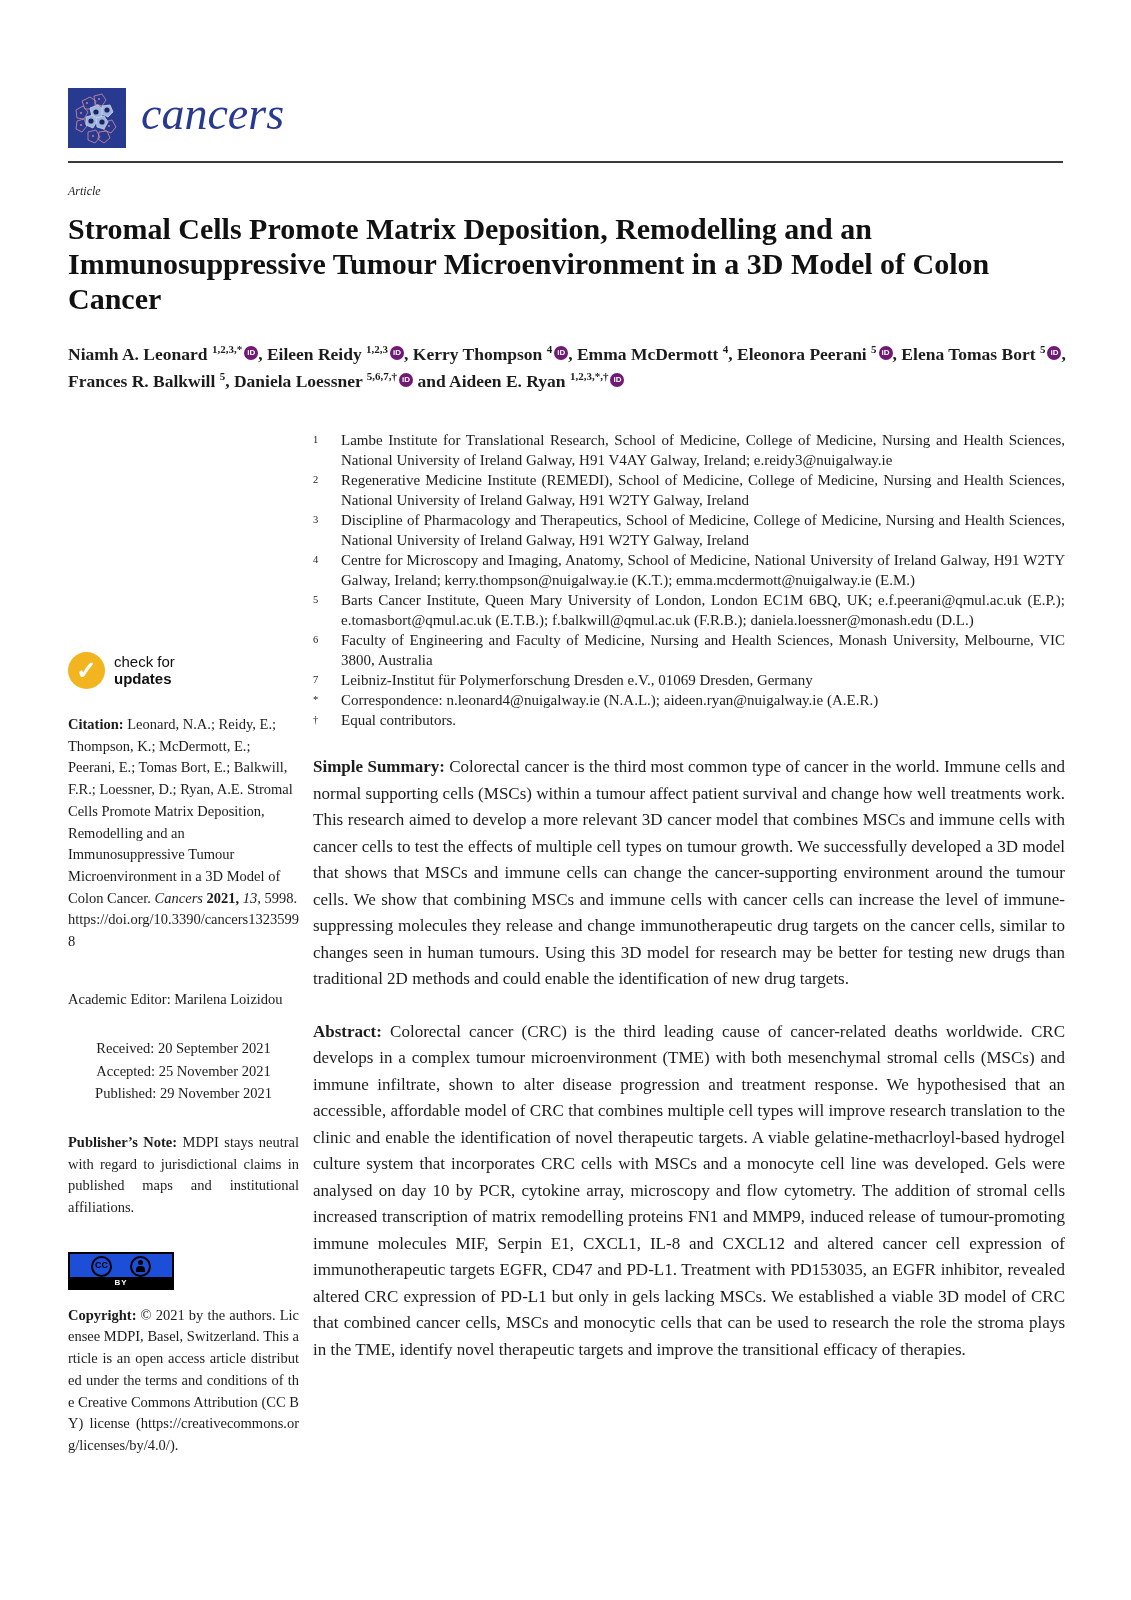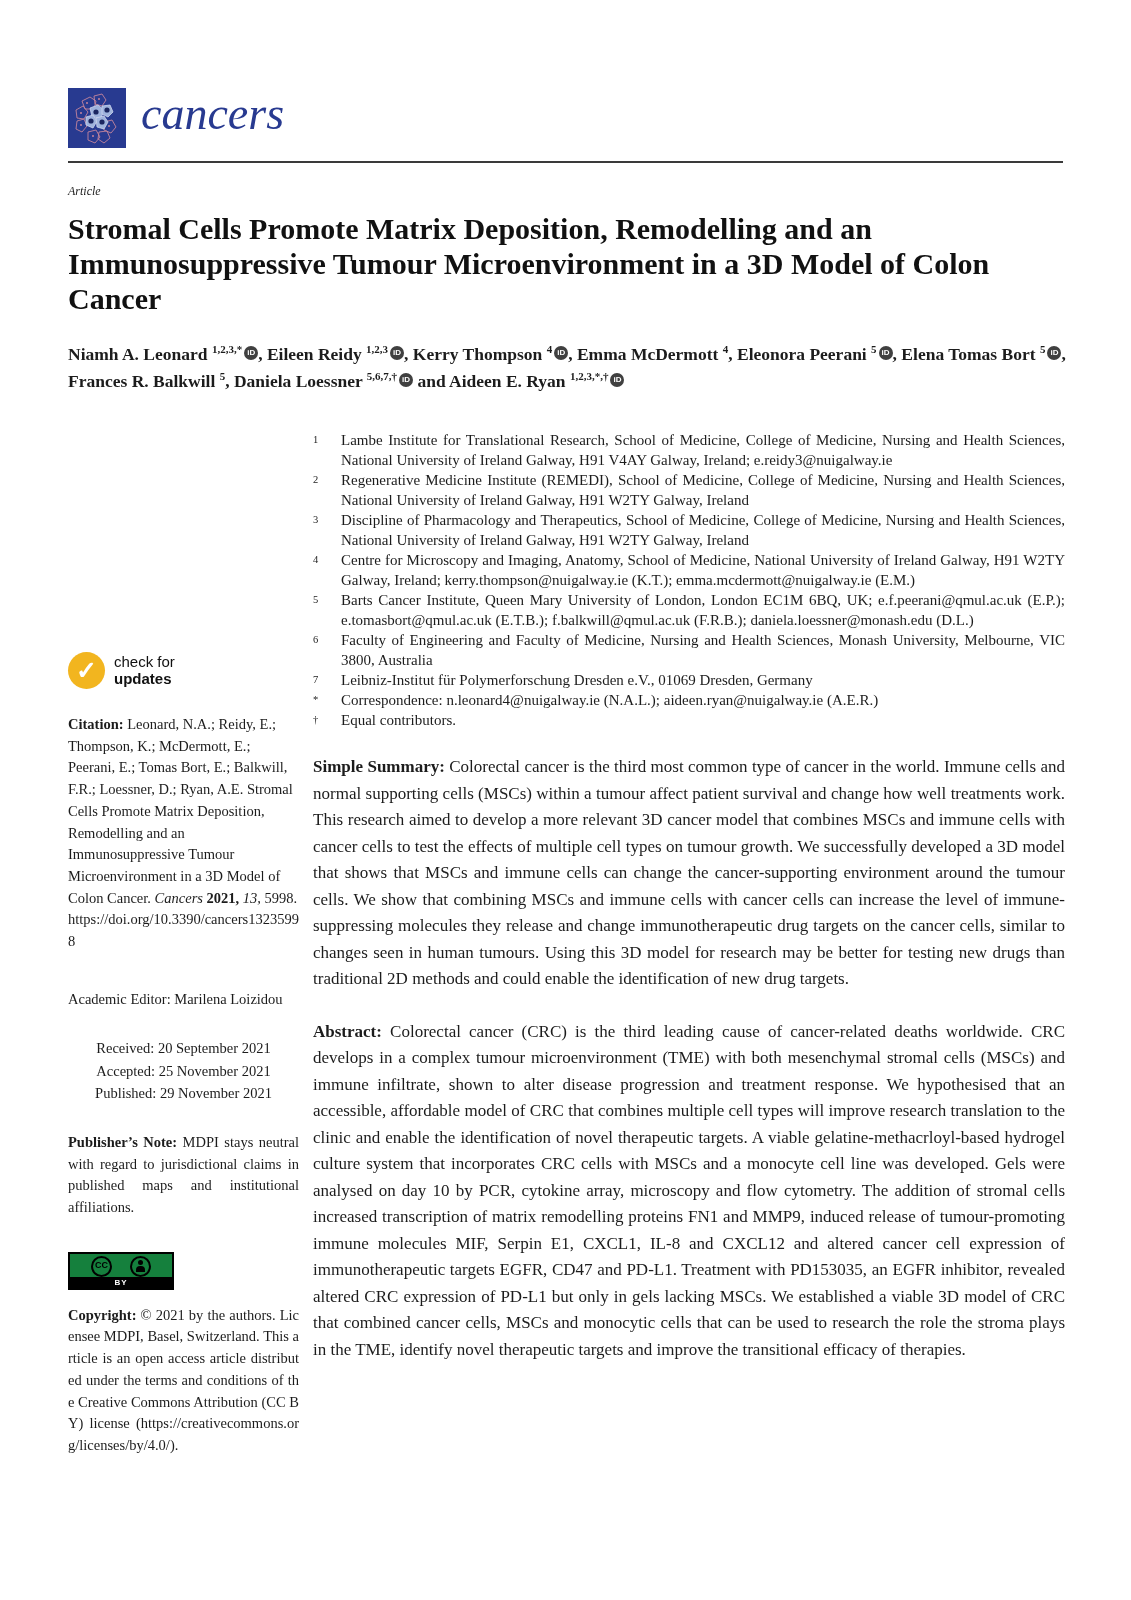--- a/index.html
+++ b/index.html
@@ -26,21 +26,21 @@
     font-weight:bold;font-size:30px;line-height:35px;color:#111;
   }
   
   .authors{
     position:absolute;left:68px;top:341px;width:1000px;
     font-weight:bold;font-size:17.5px;line-height:27px;
   }
   .authors sup{font-size:11px;line-height:0;}
   .orcid-badge{
     display:inline-block;width:14px;height:14px;border-radius:50%;
-    background:#404040;color:#fff;
+    background:#701a75;color:#fff;
     font-family:"Liberation Sans",sans-serif;font-size:8px;font-weight:bold;
     line-height:14px;text-align:center;vertical-align:5px;margin-left:2px;
   }
   
   .main-col{position:absolute;left:313px;top:430px;width:752px;}
   .aff-row{display:flex;}
   .aff-marker{flex:none;width:28px;font-size:10.5px;line-height:18px;padding-top:1px;}
   .aff-text{flex:1;font-size:15px;line-height:20px;text-align:justify;}
   .body-par{margin:0;text-align:justify;font-size:17px;line-height:26.5px;}
   .body-par.summary{margin-top:24px;}
@@ -56,21 +56,21 @@
   .check-text{font-family:"Liberation Sans",sans-serif;font-size:15px;line-height:16.5px;color:#111;}
   .side-par{margin:0;}
   .citation{margin-top:25px;}
   .academic-editor{margin-top:36px;}
   .dates{margin-top:27px;line-height:22.5px;text-align:center;}
   .pub-note{margin-top:27px;text-align:justify;}
   .copyright{margin-top:15px;text-align:justify;}
   .break-url{word-break:break-all;}
   
   .cc-badge{
-    margin-top:33px;width:106px;height:38px;background:#15803d;
+    margin-top:33px;width:106px;height:38px;background:#1d4ed8;
     border:2px solid #000;box-sizing:border-box;position:relative;cursor:pointer;
   }
   .cc-top{display:flex;justify-content:center;gap:18px;margin-top:2px;}
   .cc-circle{
     width:21px;height:21px;border:2.5px solid #000;border-radius:50%;
     box-sizing:border-box;display:flex;flex-direction:column;align-items:center;justify-content:center;
     font-family:"Liberation Sans",sans-serif;font-size:9px;font-weight:bold;color:#000;
   }
   .person-head{width:5px;height:5px;border-radius:50%;background:#000;margin-bottom:1px;}
   .person-body{width:9px;height:6px;background:#000;border-radius:4px 4px 0 0;}

